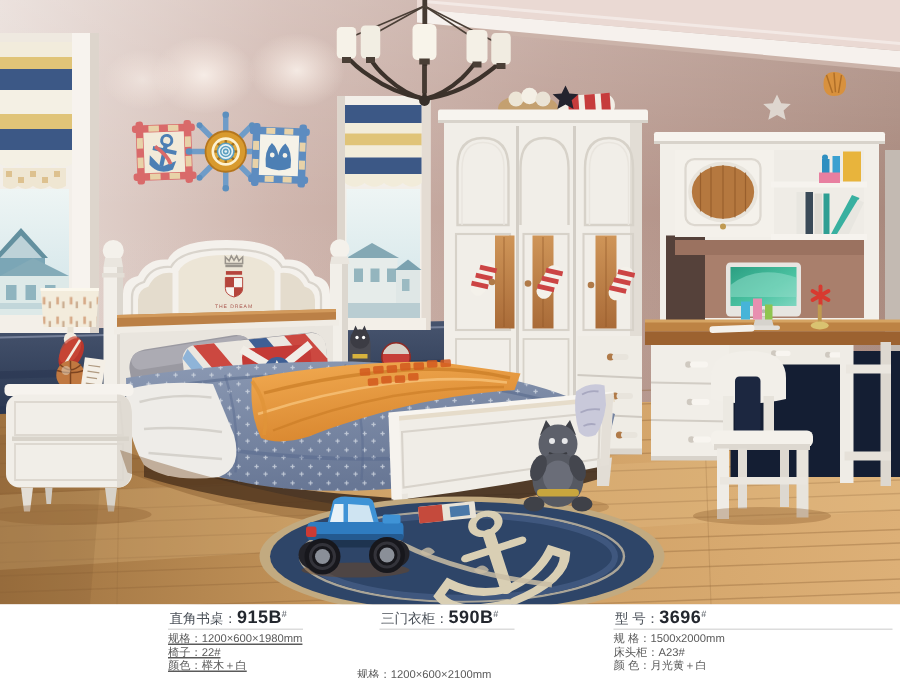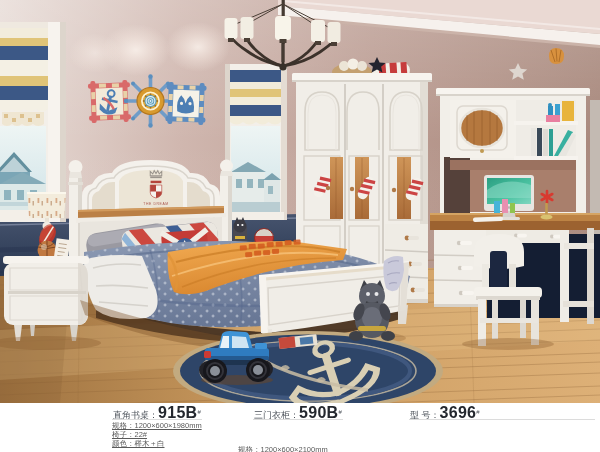--- a/index.html
+++ b/index.html
@@ -1,21 +1,21 @@
 <!DOCTYPE html>
 <html><head>
 <meta charset="utf-8">
 <style>
   html,body{margin:0;padding:0;background:#fff;}
   #stage{position:relative;width:600px;height:452px;overflow:hidden;background:#fff;
          font-family:"Liberation Sans", sans-serif;}
   #photo{position:absolute;left:0;top:0;}
   .cap{position:absolute;color:#3a3f4a;}
   .t1{font-size:9px;color:#4a5058;}
-  .t1 b{font-size:16px;color:#23272e;letter-spacing:0.3px;}
+  .t1 b{font-size:12px;color:#23272e;letter-spacing:0.3px;}
   .t1 sup{font-size:6px;}
   .row{font-size:7.5px;color:#5a5a5a;line-height:9.2px;white-space:nowrap;}
   .hr{position:absolute;height:1px;background:#dcdcdc;}
 </style>
 </head>
 <body>
 <div id="stage">
 <svg id="photo" width="600" height="403" viewBox="0 0 600 403">
 <defs>
   <linearGradient id="wallG" x1="0" y1="0" x2="1" y2="0">
@@ -775,13 +775,14 @@
 <div class="cap t1" style="left:113px;top:404px;">直角书桌：<b>915B</b><sup>#</sup></div>
 <div class="hr" style="left:112px;top:419px;width:90px;"></div>
 <div class="cap row" style="left:112px;top:421px;text-decoration:underline;">规格：1200×600×1980mm<br>椅子：22#<br>颜色：榉木＋白</div>
 
 <div class="cap t1" style="left:254px;top:404px;">三门衣柜：<b>590B</b><sup>#</sup></div>
 <div class="hr" style="left:253px;top:419px;width:90px;"></div>
 <div class="cap row" style="left:238px;top:421px;margin-top:24px;">规格：1200×600×2100mm<br>颜色：榉木＋白<br>注：水洗工艺</div>
 
 <div class="cap t1" style="left:410px;top:404px;">型  号：<b>3696</b><sup>#</sup></div>
 <div class="hr" style="left:409px;top:419px;width:186px;"></div>
+<div class="cap row" style="left:409px;top:421px;">规  格：1500x2000mm<br>床头柜：A23#<br>颜  色：月光黄＋白</div>
 </div>
 
 </body></html>

